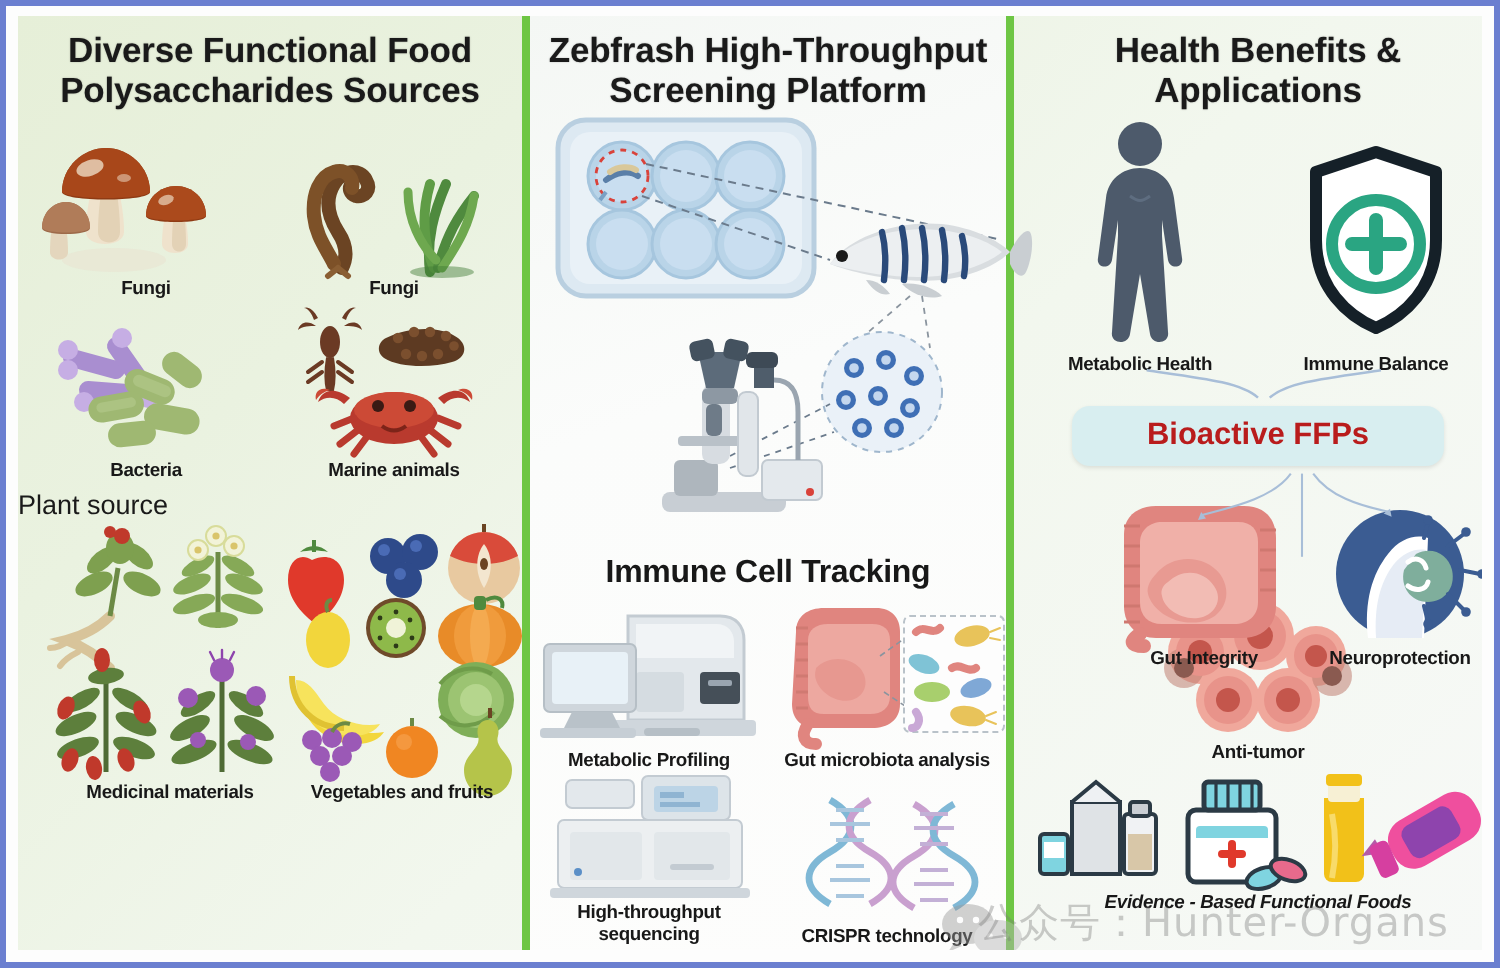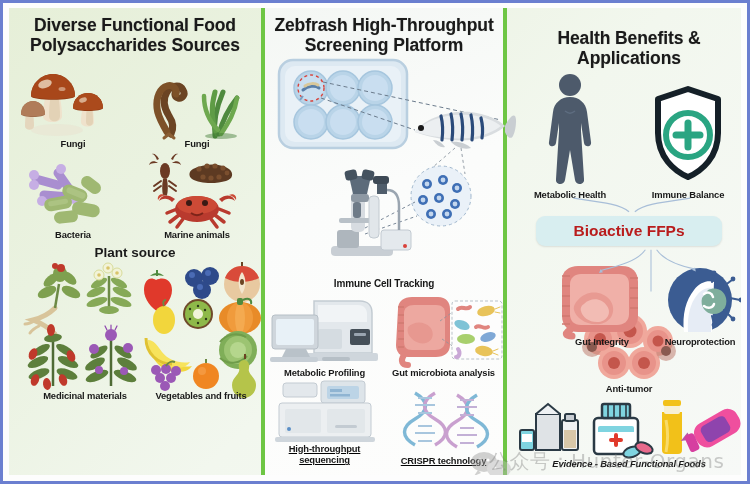--- a/index.html
+++ b/index.html
@@ -43,41 +43,41 @@
     text-align:center;
     font-weight:bold;
     color:#1a1a1a;
     line-height:1.16;
     letter-spacing:-0.1px;
     padding:6px 4px 0 4px;
     text-shadow:0 0 1px rgba(0,0,0,.25);
   }
   .panel-left .panel-title   { font-size:17.5px; padding-top:7px; }
   .panel-middle .panel-title { font-size:17.5px; padding-top:7px; }
-  .panel-right .panel-title  { font-size:17.5px; padding-top:20px; }
+  .panel-right .panel-title  { font-size:17.5px; padding-top:7px; }
 
   .cap{
     text-align:center;
     font-size:9.4px;
     font-weight:bold;
     color:#181818;
     letter-spacing:-0.15px;
     white-space:nowrap;
   }
-  .cap-lg{ font-size:10px; }
+  .cap-lg{ font-size:16px; }
   .cell{ display:flex; flex-direction:column; align-items:center; justify-content:flex-end; }
   .art{ display:flex; align-items:flex-end; justify-content:center; }
 
   
   .left-top{ display:flex; padding:4px 2px 0 2px; }
   .left-top .cell{ width:50%; }
   .left-row2{ display:flex; padding:2px 2px 0 2px; }
   .left-row2 .cell{ width:50%; }
   .plant-head{
-    text-align:center; font-size:13.5px; font-weight:bold;
+    text-align:left; font-size:13.5px; font-weight:normal;
     color:#1a1a1a; margin-top:5px;
   }
   .left-bottom{ display:flex; padding:2px 2px 0 18px; }
   .left-bottom .cell{ width:50%; }
 
   
   .mid-stack{ position:relative; }
   .mid-row{ display:flex; }
   .mid-row .cell{ width:50%; }
 
@@ -594,21 +594,21 @@
                 <g stroke="#e8c35a" stroke-width="1" stroke-linecap="round">
                     <path d="M109 58l5-2M109 60l5 2"></path>
                   </g>
               </g>
             </svg>
           </div>
           <div class="cap">Gut microbiota analysis</div>
         </div>
       </div>
 
-      <div class="mid-row" style="margin-top:3px;text-decoration:underline;">
+      <div class="mid-row" style="margin-top:3px;">
         <div class="cell">
           <div class="art">
             <svg width="112" height="62" viewBox="0 0 112 62">
               <rect x="14" y="2" width="34" height="14" rx="3" fill="#e3e8ec" stroke="#c3cbd2"></rect>
               <rect x="52" y="0" width="44" height="22" rx="3" fill="#dde4e9" stroke="#c3cbd2"></rect>
               <rect x="58" y="5" width="32" height="13" rx="2" fill="#bcd4e6"></rect>
               <rect x="61" y="8" width="12" height="3" fill="#8fb4d2"></rect>
               <rect x="61" y="13" width="20" height="2.5" fill="#8fb4d2"></rect>
               <rect x="10" y="22" width="92" height="34" rx="3" fill="#eceff1" stroke="#c3cbd2"></rect>
               <rect x="16" y="28" width="36" height="24" rx="2" fill="#e2e7ea"></rect>

